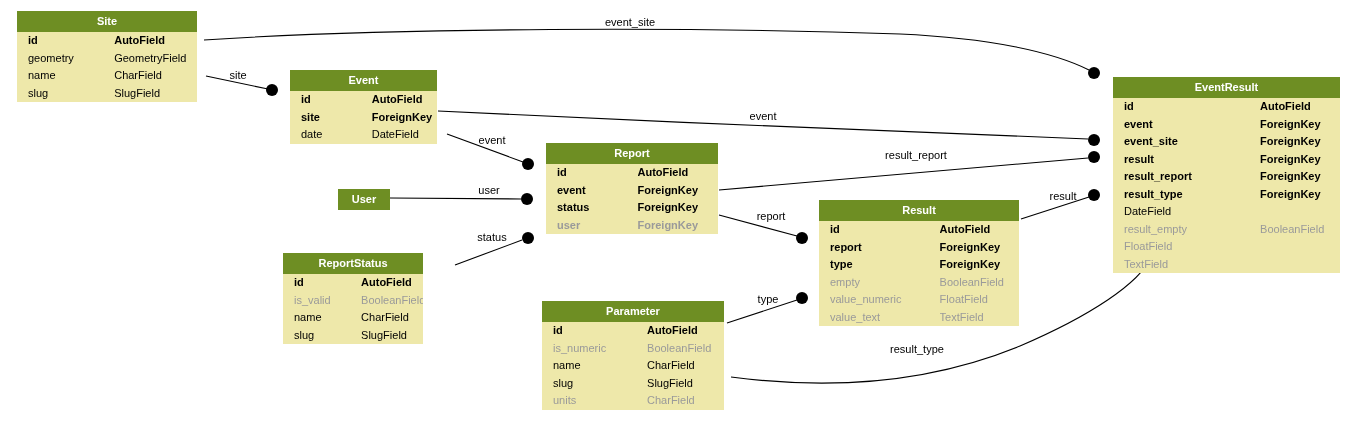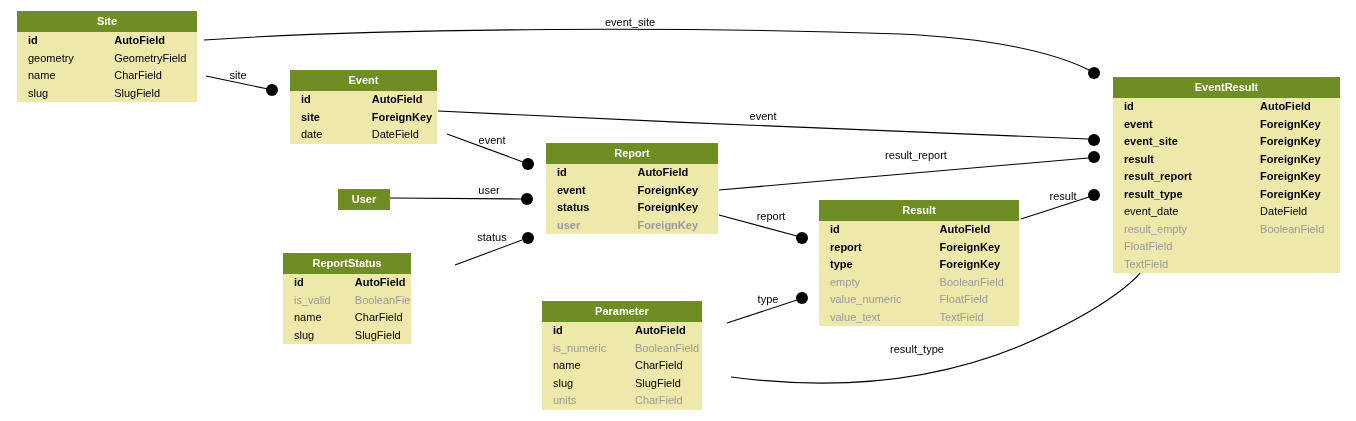--- a/index.html
+++ b/index.html
@@ -137,21 +137,21 @@
         <span class="ftype">ForeignKey</span>
       </div>
       <div class="ent-row normal">
         <span class="fname">date</span>
         <span class="ftype">DateField</span>
       </div>
     </div>
   <div class="entity" style="left:338px; top:189px; width:52px;">
       <div class="ent-header">User</div>
     </div>
-  <div class="entity" style="left:283px; top:253px; width:128px; --split:52%;">
+  <div class="entity" style="left:283px; top:253px; width:140px; --split:52%;">
       <div class="ent-header">ReportStatus</div>
       <div class="ent-row bold">
         <span class="fname">id</span>
         <span class="ftype">AutoField</span>
       </div>
       <div class="ent-row muted">
         <span class="fname">is_valid</span>
         <span class="ftype">BooleanField</span>
       </div>
       <div class="ent-row normal">
@@ -175,21 +175,21 @@
       </div>
       <div class="ent-row bold">
         <span class="fname">status</span>
         <span class="ftype">ForeignKey</span>
       </div>
       <div class="ent-row muted-bold">
         <span class="fname">user</span>
         <span class="ftype">ForeignKey</span>
       </div>
     </div>
-  <div class="entity" style="left:542px; top:301px; width:160px; --split:55%;">
+  <div class="entity" style="left:542px; top:301px; width:182px; --split:55%;">
       <div class="ent-header">Parameter</div>
       <div class="ent-row bold">
         <span class="fname">id</span>
         <span class="ftype">AutoField</span>
       </div>
       <div class="ent-row muted">
         <span class="fname">is_numeric</span>
         <span class="ftype">BooleanField</span>
       </div>
       <div class="ent-row normal">
@@ -252,21 +252,20 @@
       </div>
       <div class="ent-row bold">
         <span class="fname">result_report</span>
         <span class="ftype">ForeignKey</span>
       </div>
       <div class="ent-row bold">
         <span class="fname">result_type</span>
         <span class="ftype">ForeignKey</span>
       </div>
       <div class="ent-row normal">
-        <span class="fname">event_date</span>
         <span class="ftype">DateField</span>
       </div>
       <div class="ent-row muted">
         <span class="fname">result_empty</span>
         <span class="ftype">BooleanField</span>
       </div>
       <div class="ent-row muted">
         <span class="ftype">FloatField</span>
       </div>
       <div class="ent-row muted">

